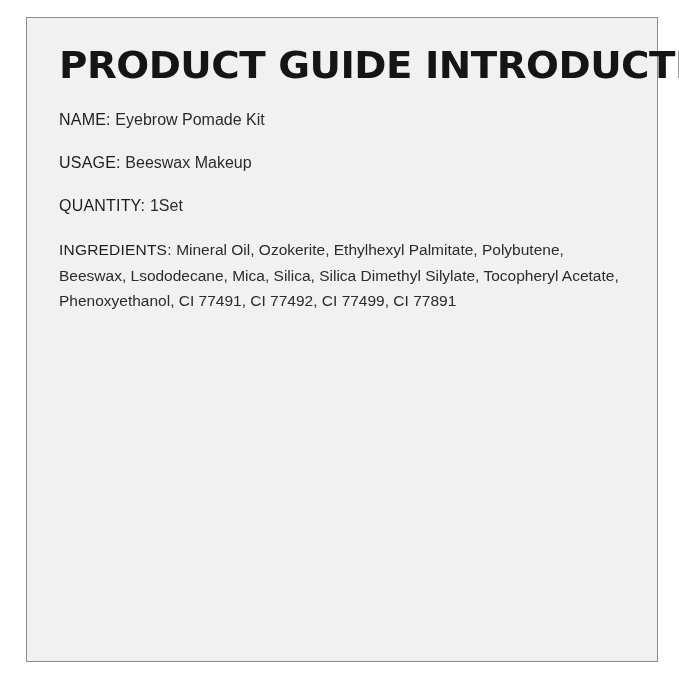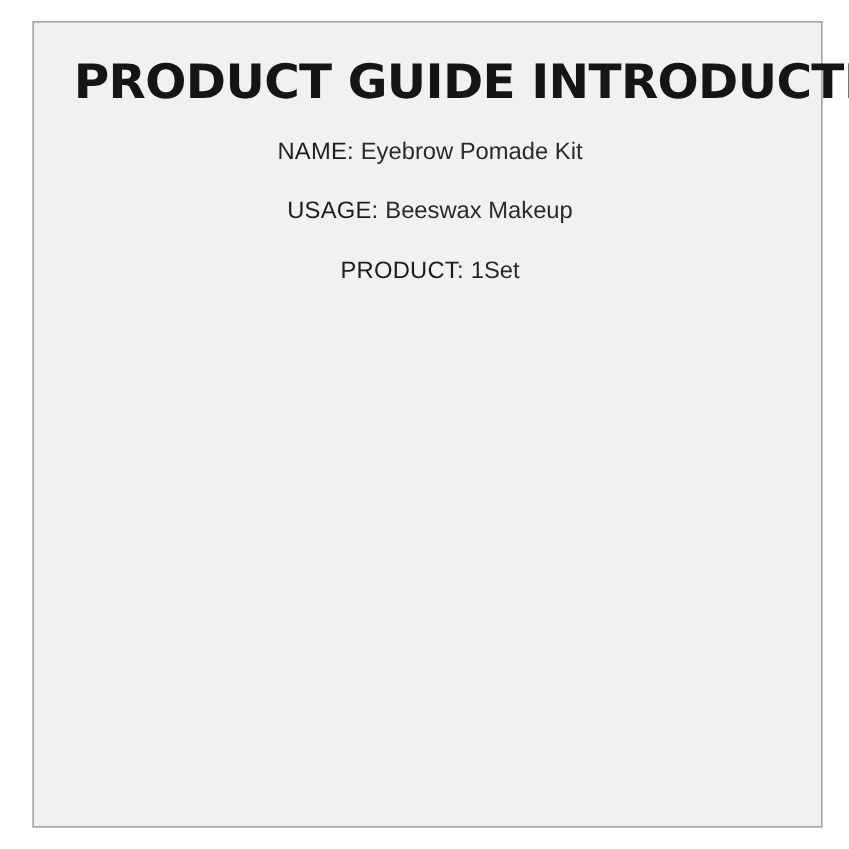--- a/index.html
+++ b/index.html
@@ -40,24 +40,23 @@
     line-height: 1.05;
     letter-spacing: -0.5px;
     color: #151515;
     margin: 4px 0 22px 4px;
     white-space: nowrap;
     transform: scaleX(1.02);
     transform-origin: left center;
   }
   .field-row {
     margin: 0 0 20px 4px;
-    font-size: 19px;
+    font-size: 16px;
     line-height: 1.45;
     color: #242424;
-    text-align: center;
   }
   .field-label {
     color: #1d1d1d;
     letter-spacing: 0.2px;
   }
   .field-value {
     color: #2b2b2b;
   }
   .ingredients {
     margin: 0 0 0 4px;
@@ -83,20 +82,24 @@
         <span class="field-label">NAME: </span>
         <span class="field-value">Eyebrow Pomade Kit</span>
       </div>
 
       <div class="field-row">
         <span class="field-label">USAGE: </span>
         <span class="field-value">Beeswax Makeup</span>
       </div>
 
       <div class="field-row">
-        <span class="field-label">PRODUCT: </span>
+        <span class="field-label">QUANTITY: </span>
         <span class="field-value">1Set</span>
       </div>
 
+      <div class="ingredients">
+        <span class="field-label">INGREDIENTS: </span>
+        <span class="field-value">Mineral Oil, Ozokerite, Ethylhexyl Palmitate, Polybutene, Beeswax, Lsododecane, Mica, Silica, Silica Dimethyl Silylate, Tocopheryl Acetate, Phenoxyethanol, CI 77491, CI 77492, CI 77499, CI 77891</span>
+      </div>
 
     </div>
   </div>
 </div>
 
 </body></html>

